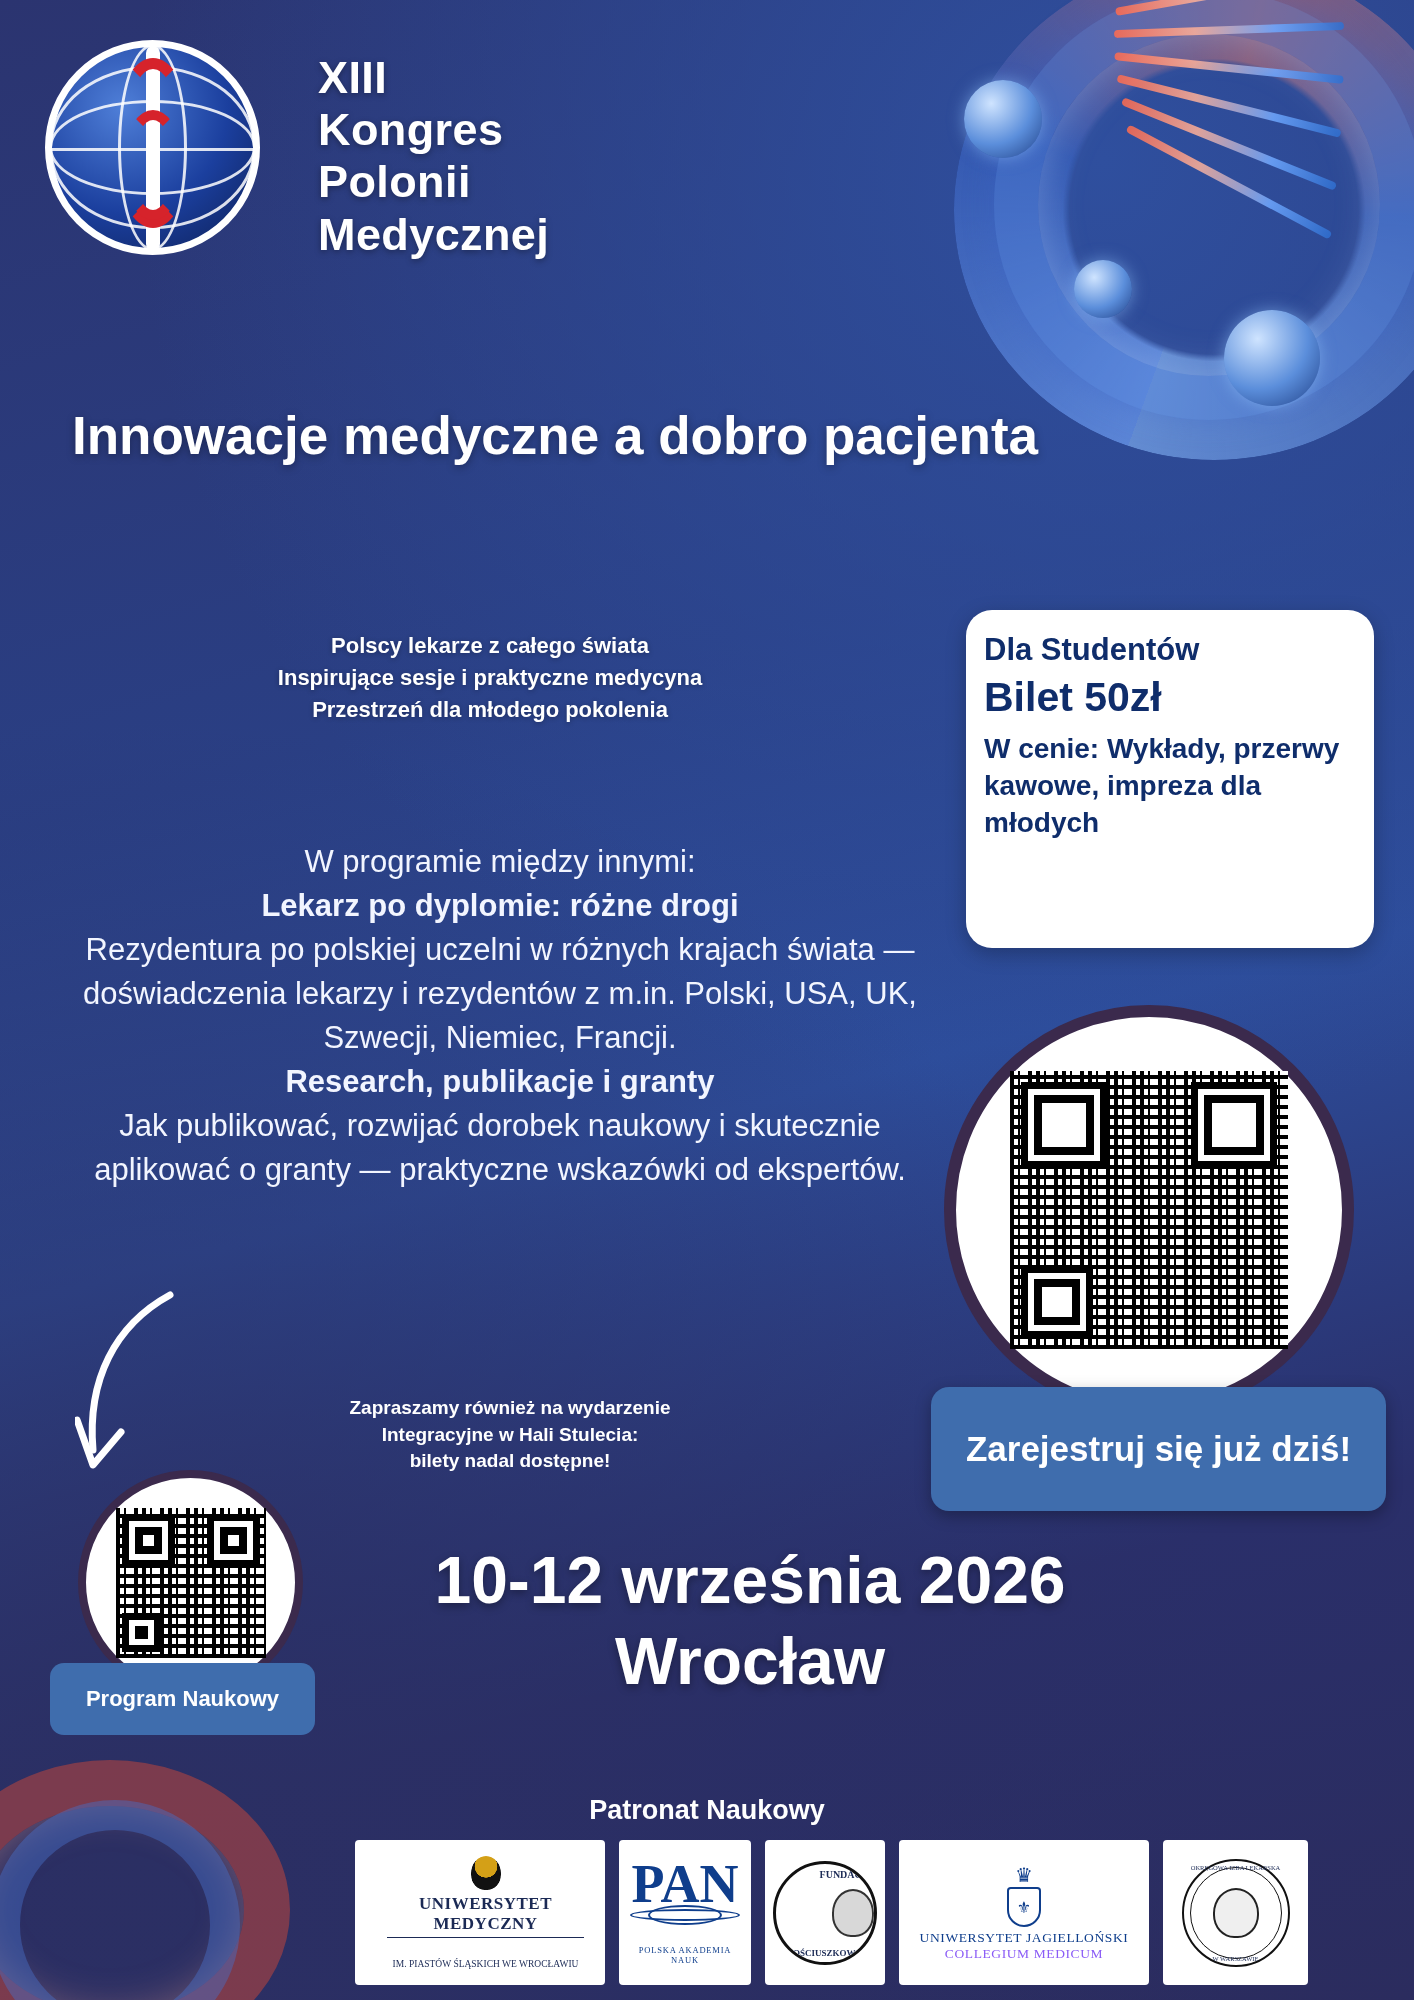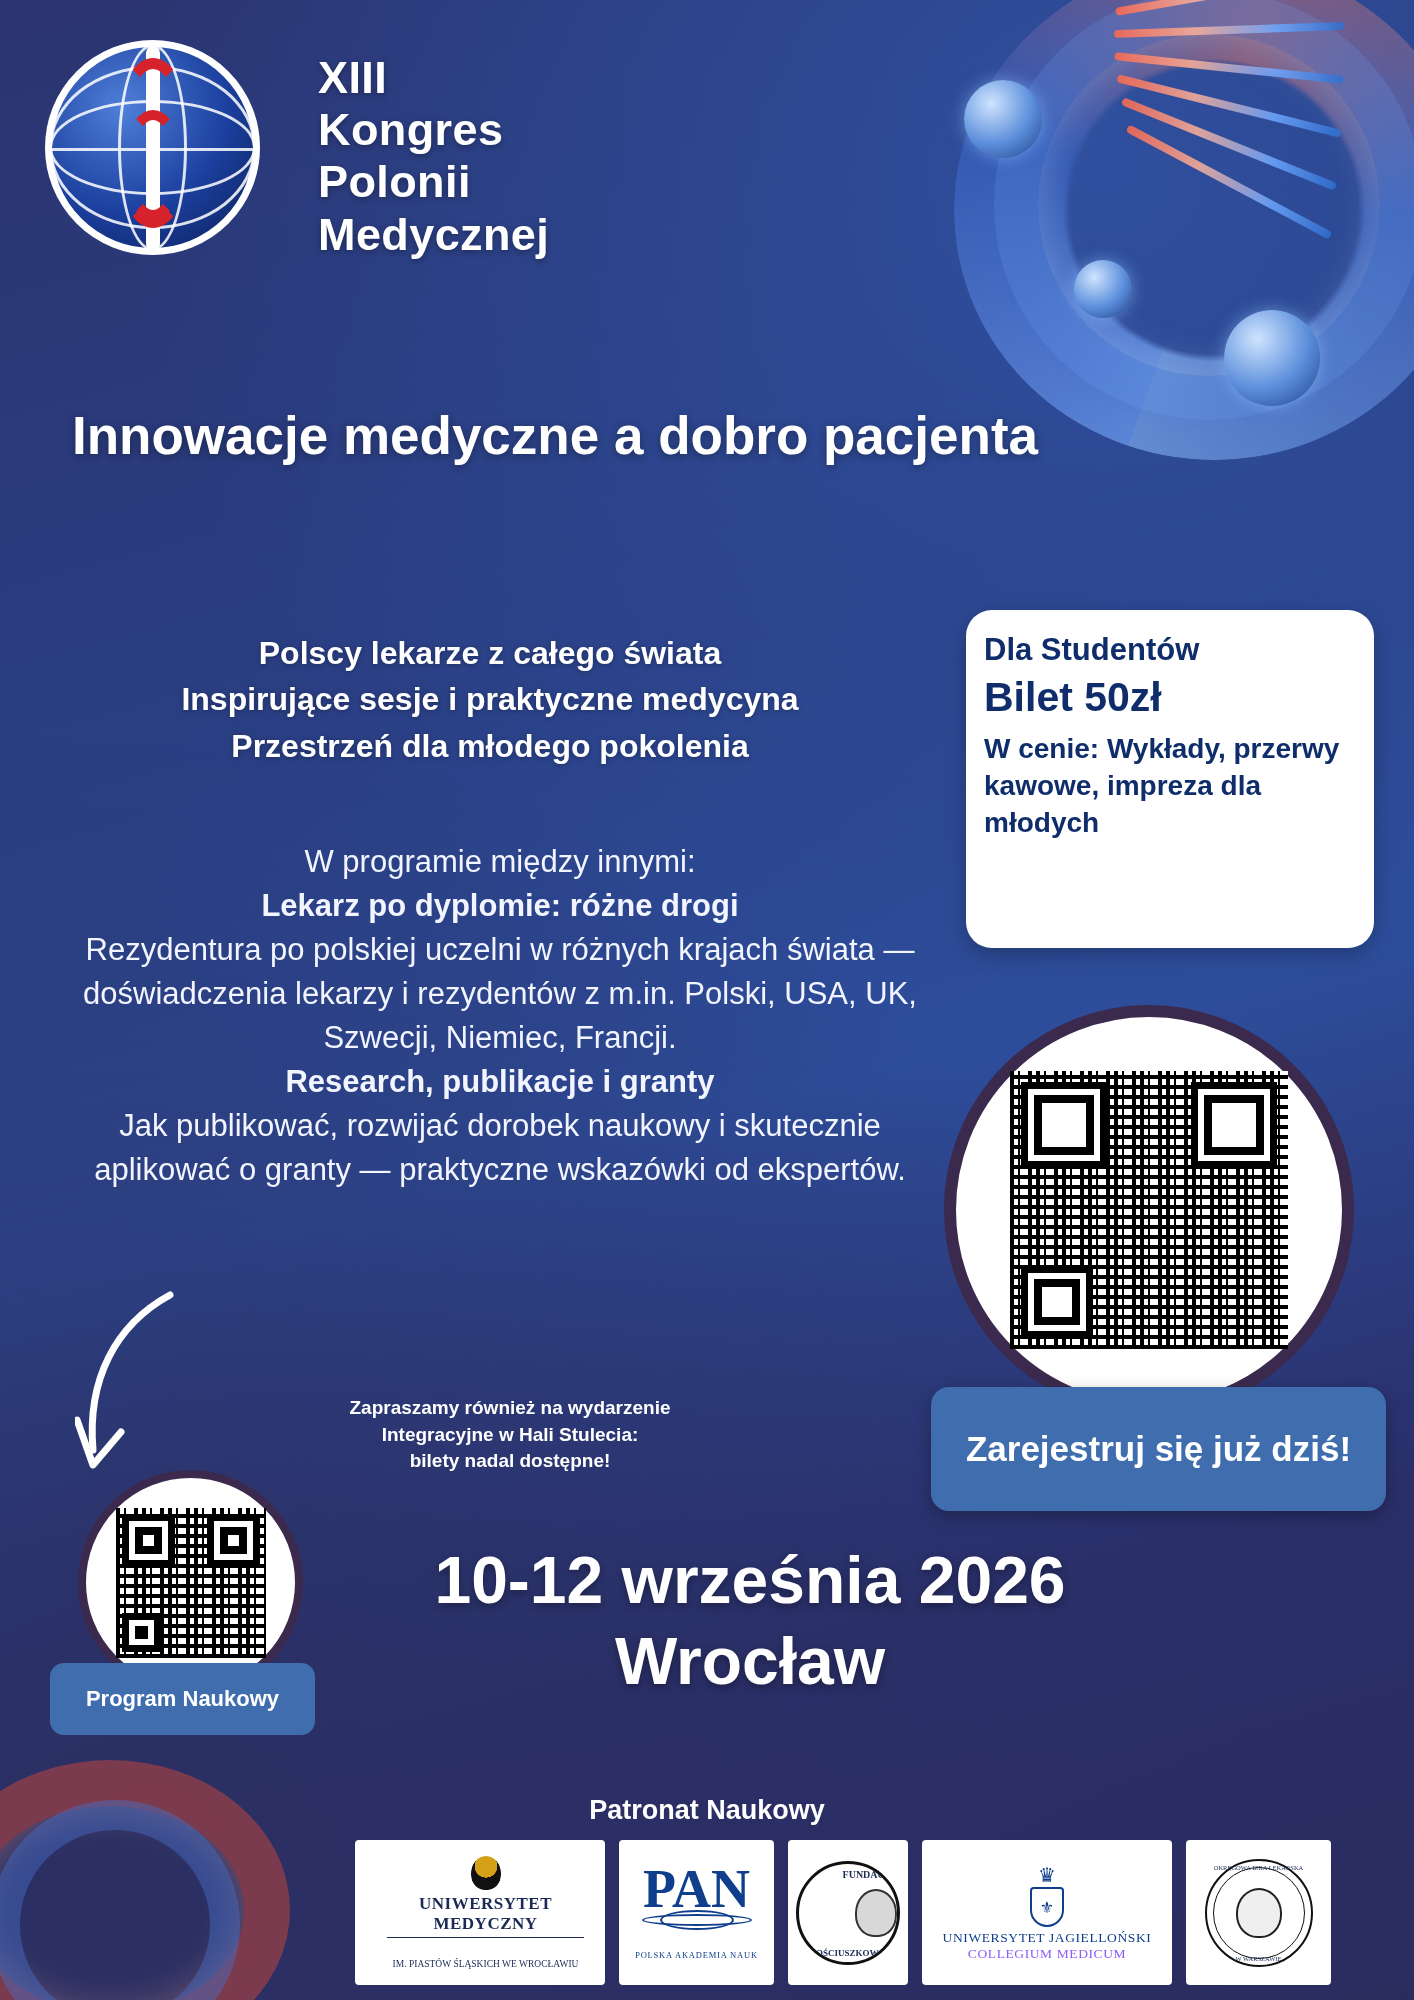--- a/index.html
+++ b/index.html
@@ -101,21 +101,21 @@
   }
 
   .headline {
     position:absolute; left:60px; top:405px; width:990px;
     text-align:center; font-size:53px; font-weight:bold; line-height:1.18;
     text-shadow: 0 2px 8px rgba(0,0,0,.35);
   }
 
   .bullets {
     position:absolute; left:10px; top:630px; width:960px;
-    text-align:center; font-size:32px; font-weight:bold; line-height:1.45;
+    text-align:center; font-size:22px; font-weight:bold; line-height:1.45;
     text-shadow: 0 1px 5px rgba(0,0,0,.3);
   }
 
   .program {
     position:absolute; left:60px; top:840px; width:880px;
     text-align:center; font-size:31px; line-height:1.42; color:#f2f5ff;
   }
   .program .b { font-weight:bold; }
   .program .lead { font-weight:400; }
 
@@ -206,21 +206,21 @@
   .logos-row {
     position:absolute; left:355px; top:1840px; width:1010px; height:145px;
     display:flex; gap:14px; align-items:stretch;
   }
   .logo-card {
     background:#ffffff; border-radius:4px; flex:0 0 auto;
     display:flex; flex-direction:column; align-items:center; justify-content:center;
     color:#1b2a55; text-align:center; padding:6px 8px;
   }
   .lc1 { width:250px;padding-left:19px; }
-  .lc2 { width:155px;align-items:center; }
+  .lc2 { width:132px;align-items:center; }
   .lc3 { width:120px; }
   .lc4 { width:250px; }
   .lc5 { width:145px; }
 
   .um-eagle { width:30px; height:34px; background:
      radial-gradient(circle at 50% 30%, #d4a017 0 40%, transparent 41%),
      linear-gradient(#111 0 100%);
      -webkit-mask: radial-gradient(circle at 50% 28%, #000 0 30%, transparent 31%), linear-gradient(#000 0 100%);
      mask: radial-gradient(circle at 50% 28%, #000 0 30%, transparent 31%), linear-gradient(#000 0 100%);
      border-radius:50% 50% 45% 45%;

